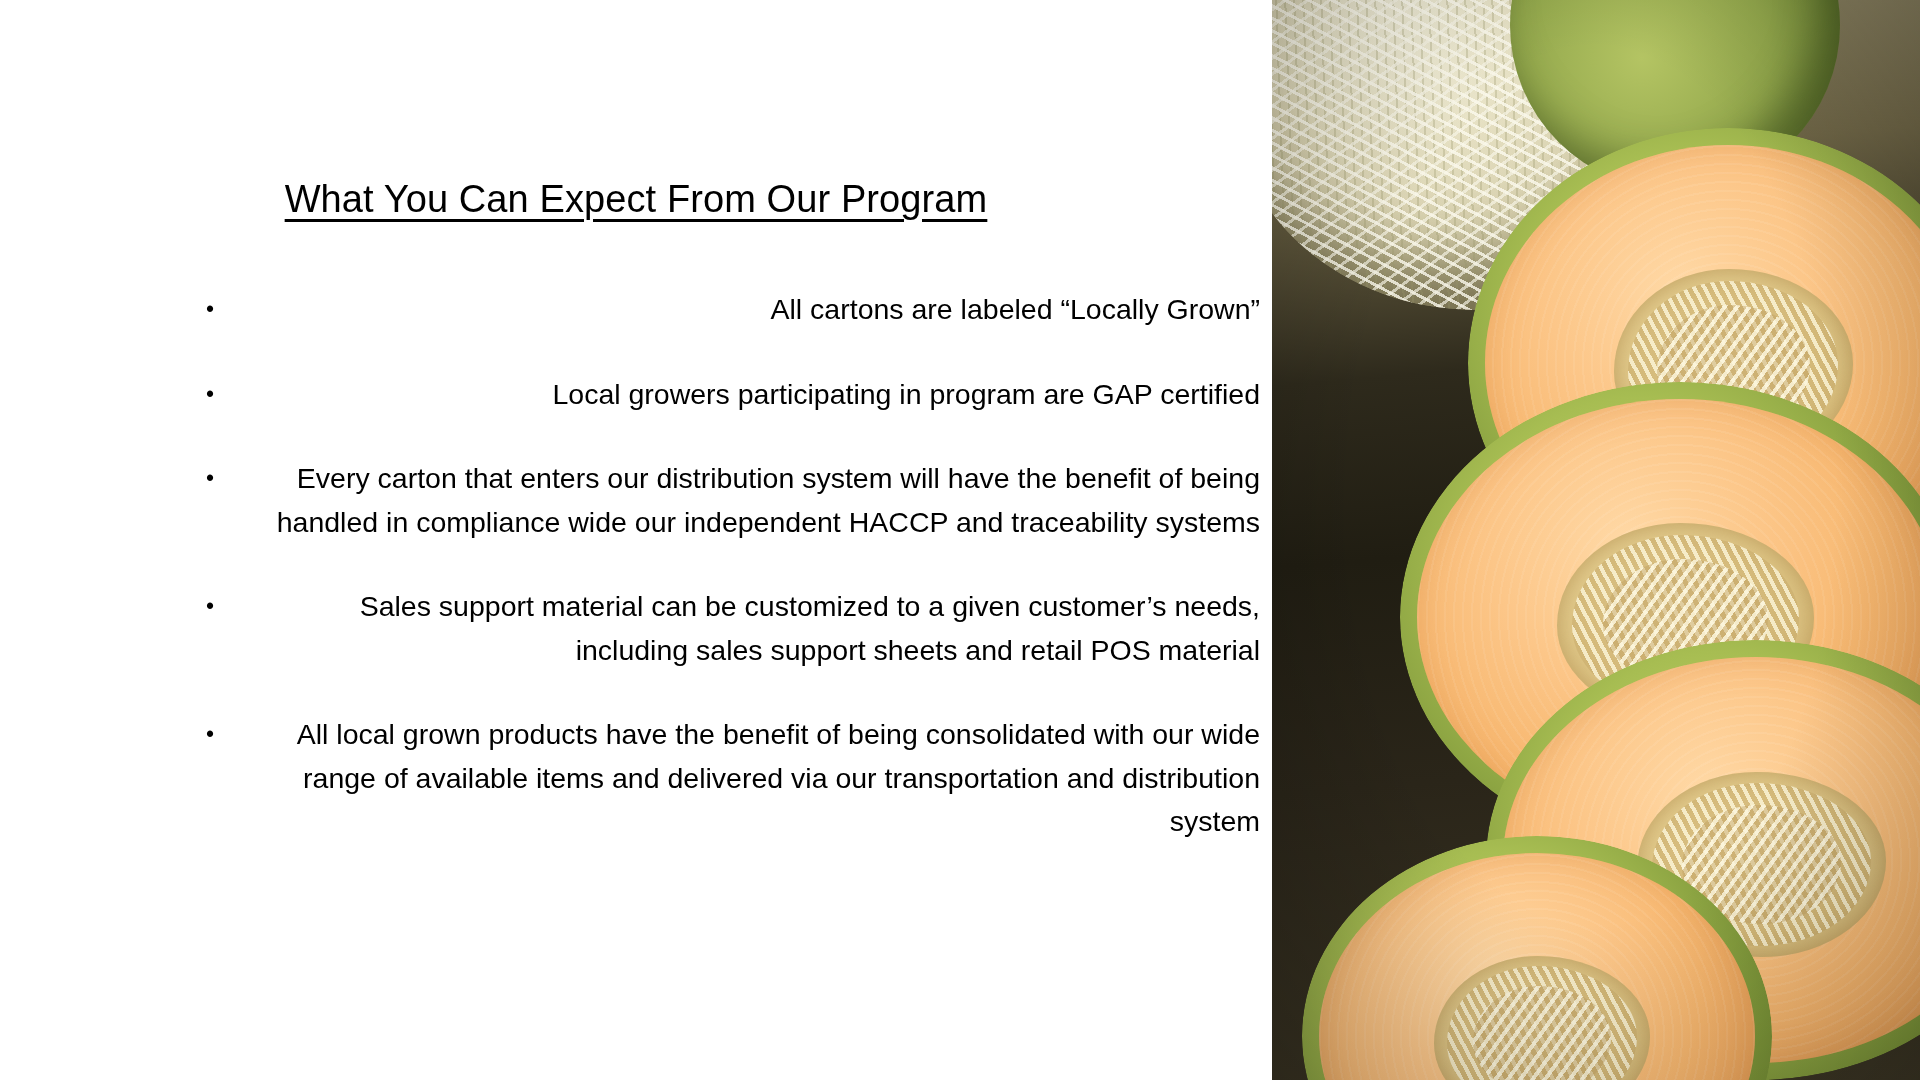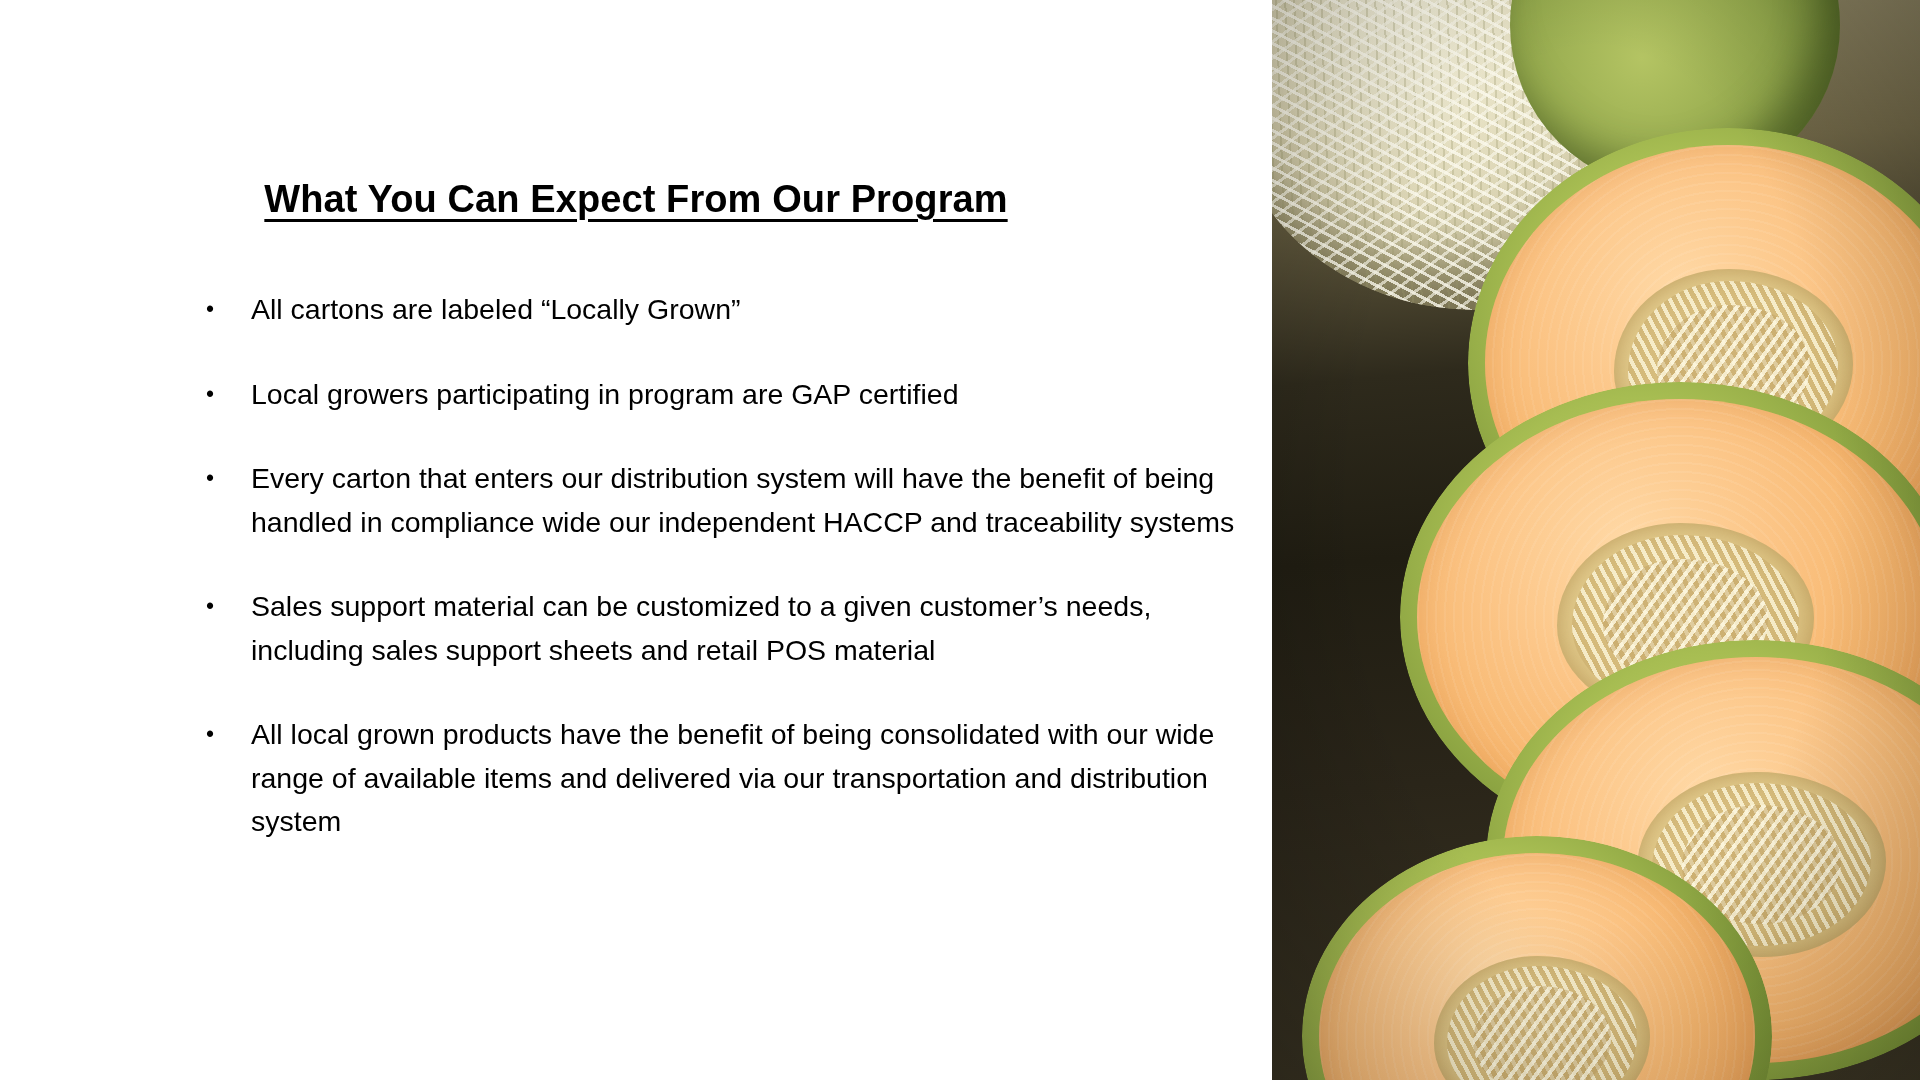--- a/index.html
+++ b/index.html
@@ -32,21 +32,21 @@
     background: #ffffff;
   }
 
   #slide-title {
     position: absolute;
     left: 0;
     top: 178px;
     width: 1272px;
     text-align: center;
     font-size: 38px;
-    font-weight: bold;
+    font-weight: normal;
     color: #000000;
     letter-spacing: 0.1px;
     line-height: 1.15;
   }
   #slide-title .title-underline {
     text-decoration: underline;
     text-underline-offset: 7px;
     text-decoration-thickness: 3px;
   }
 
@@ -78,20 +78,21 @@
     width: 20px;
     line-height: 43.5px;
     font-size: 23px;
     color: #000000;
     text-align: left;
   }
 
   .bullet-text {
     display: block;
     white-space: pre-line;
+    text-align: right;
   }
 
   
   #melon-photo {
     position: absolute;
     left: 1272px;
     top: 0;
     width: 648px;
     height: 1080px;
     overflow: hidden;

